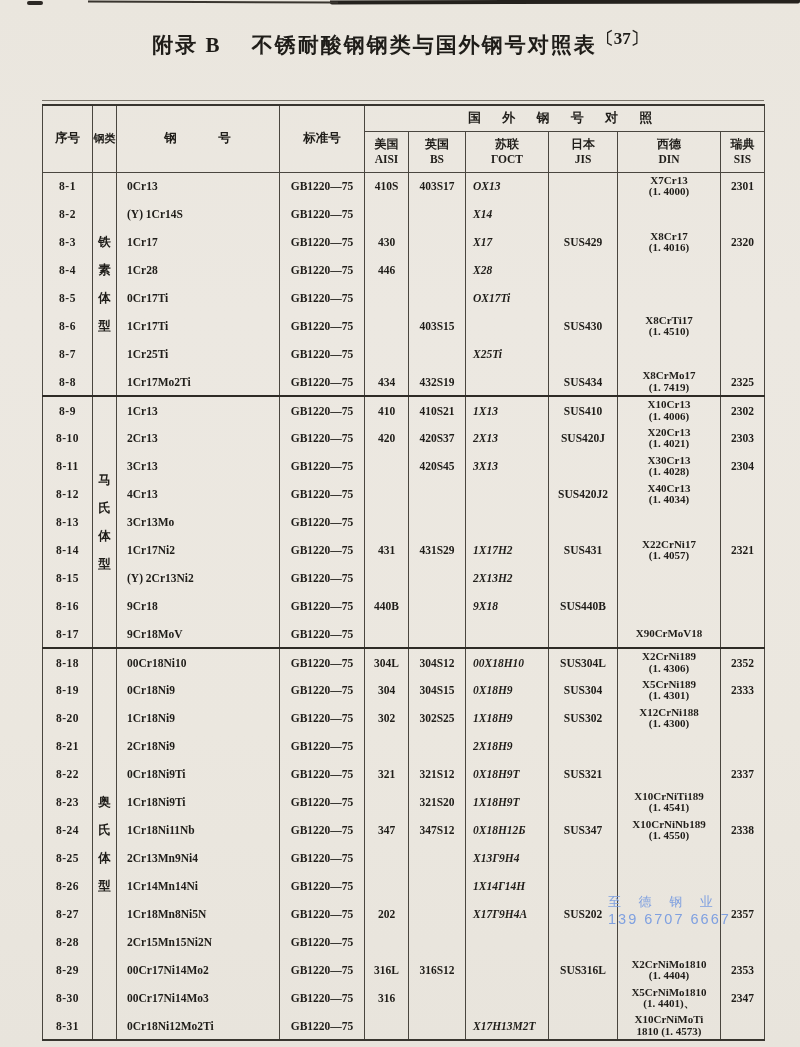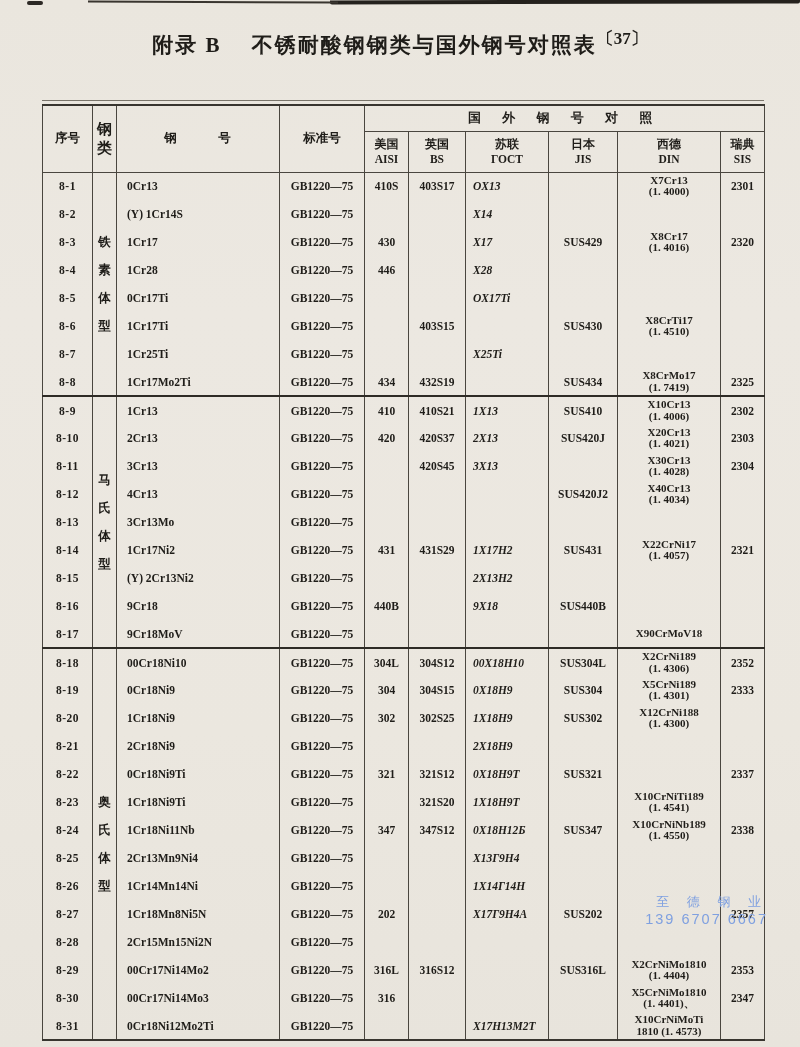--- a/index.html
+++ b/index.html
@@ -43,21 +43,21 @@
   tbody td { font-size:11.5px; font-weight:bold; text-align:center; vertical-align:middle;
              border-top:none; border-bottom:none; }
   tr.group-start td { border-top:2.4px solid #2e2b26; }
   .c-grade { text-align:left; padding-left:10px; }
   .c-gost  { text-align:left; padding-left:7px;font-style:italic; }
   .c-class { font-size:12.5px; }
   .c-class div { height:28px; line-height:28px; }
   .c-din .din-line { font-size:11px; line-height:11.5px; }
   .c-seq { letter-spacing:0.5px; }
 
-  .watermark { position:absolute; left:608px; top:893px; width:160px; text-align:right;
+  .watermark { position:absolute; left:608px; top:893px; width:160px; text-align:left;
                font-family:"Liberation Sans","DejaVu Sans",sans-serif; pointer-events:none; }
   .watermark .w1 { font-size:13px; letter-spacing:7px; line-height:17px; }
   .watermark .w2 { font-size:14.5px; letter-spacing:2px; line-height:18px; }
 </style>
 </head>
 <body>
 
 <div class="page">
   <div class="artifact a-top-right"></div>
   <div class="artifact a-top-mid"></div>
@@ -78,21 +78,21 @@
       <col style="width:44px">
         <col style="width:57px">
         <col style="width:83px">
         <col style="width:69px">
       <col style="width:103px">
         <col style="width:44px">
     </colgroup>
     <thead>
       <tr class="h1">
         <th rowspan="2">序号</th>
-        <th rowspan="2" style="font-size:15px;">钢类</th>
+        <th rowspan="2" style="font-size:11px;">钢类</th>
         <th rowspan="2" class="th-grade">钢　　　号</th>
         <th rowspan="2">标准号</th>
         <th colspan="6" class="th-foreign">国 外 钢 号 对 照</th>
       </tr>
       <tr class="h2">
         <th class="th-country">
           <div class="cn">美国</div>
           <div class="code">AISI</div>
         </th>
         <th class="th-country">

